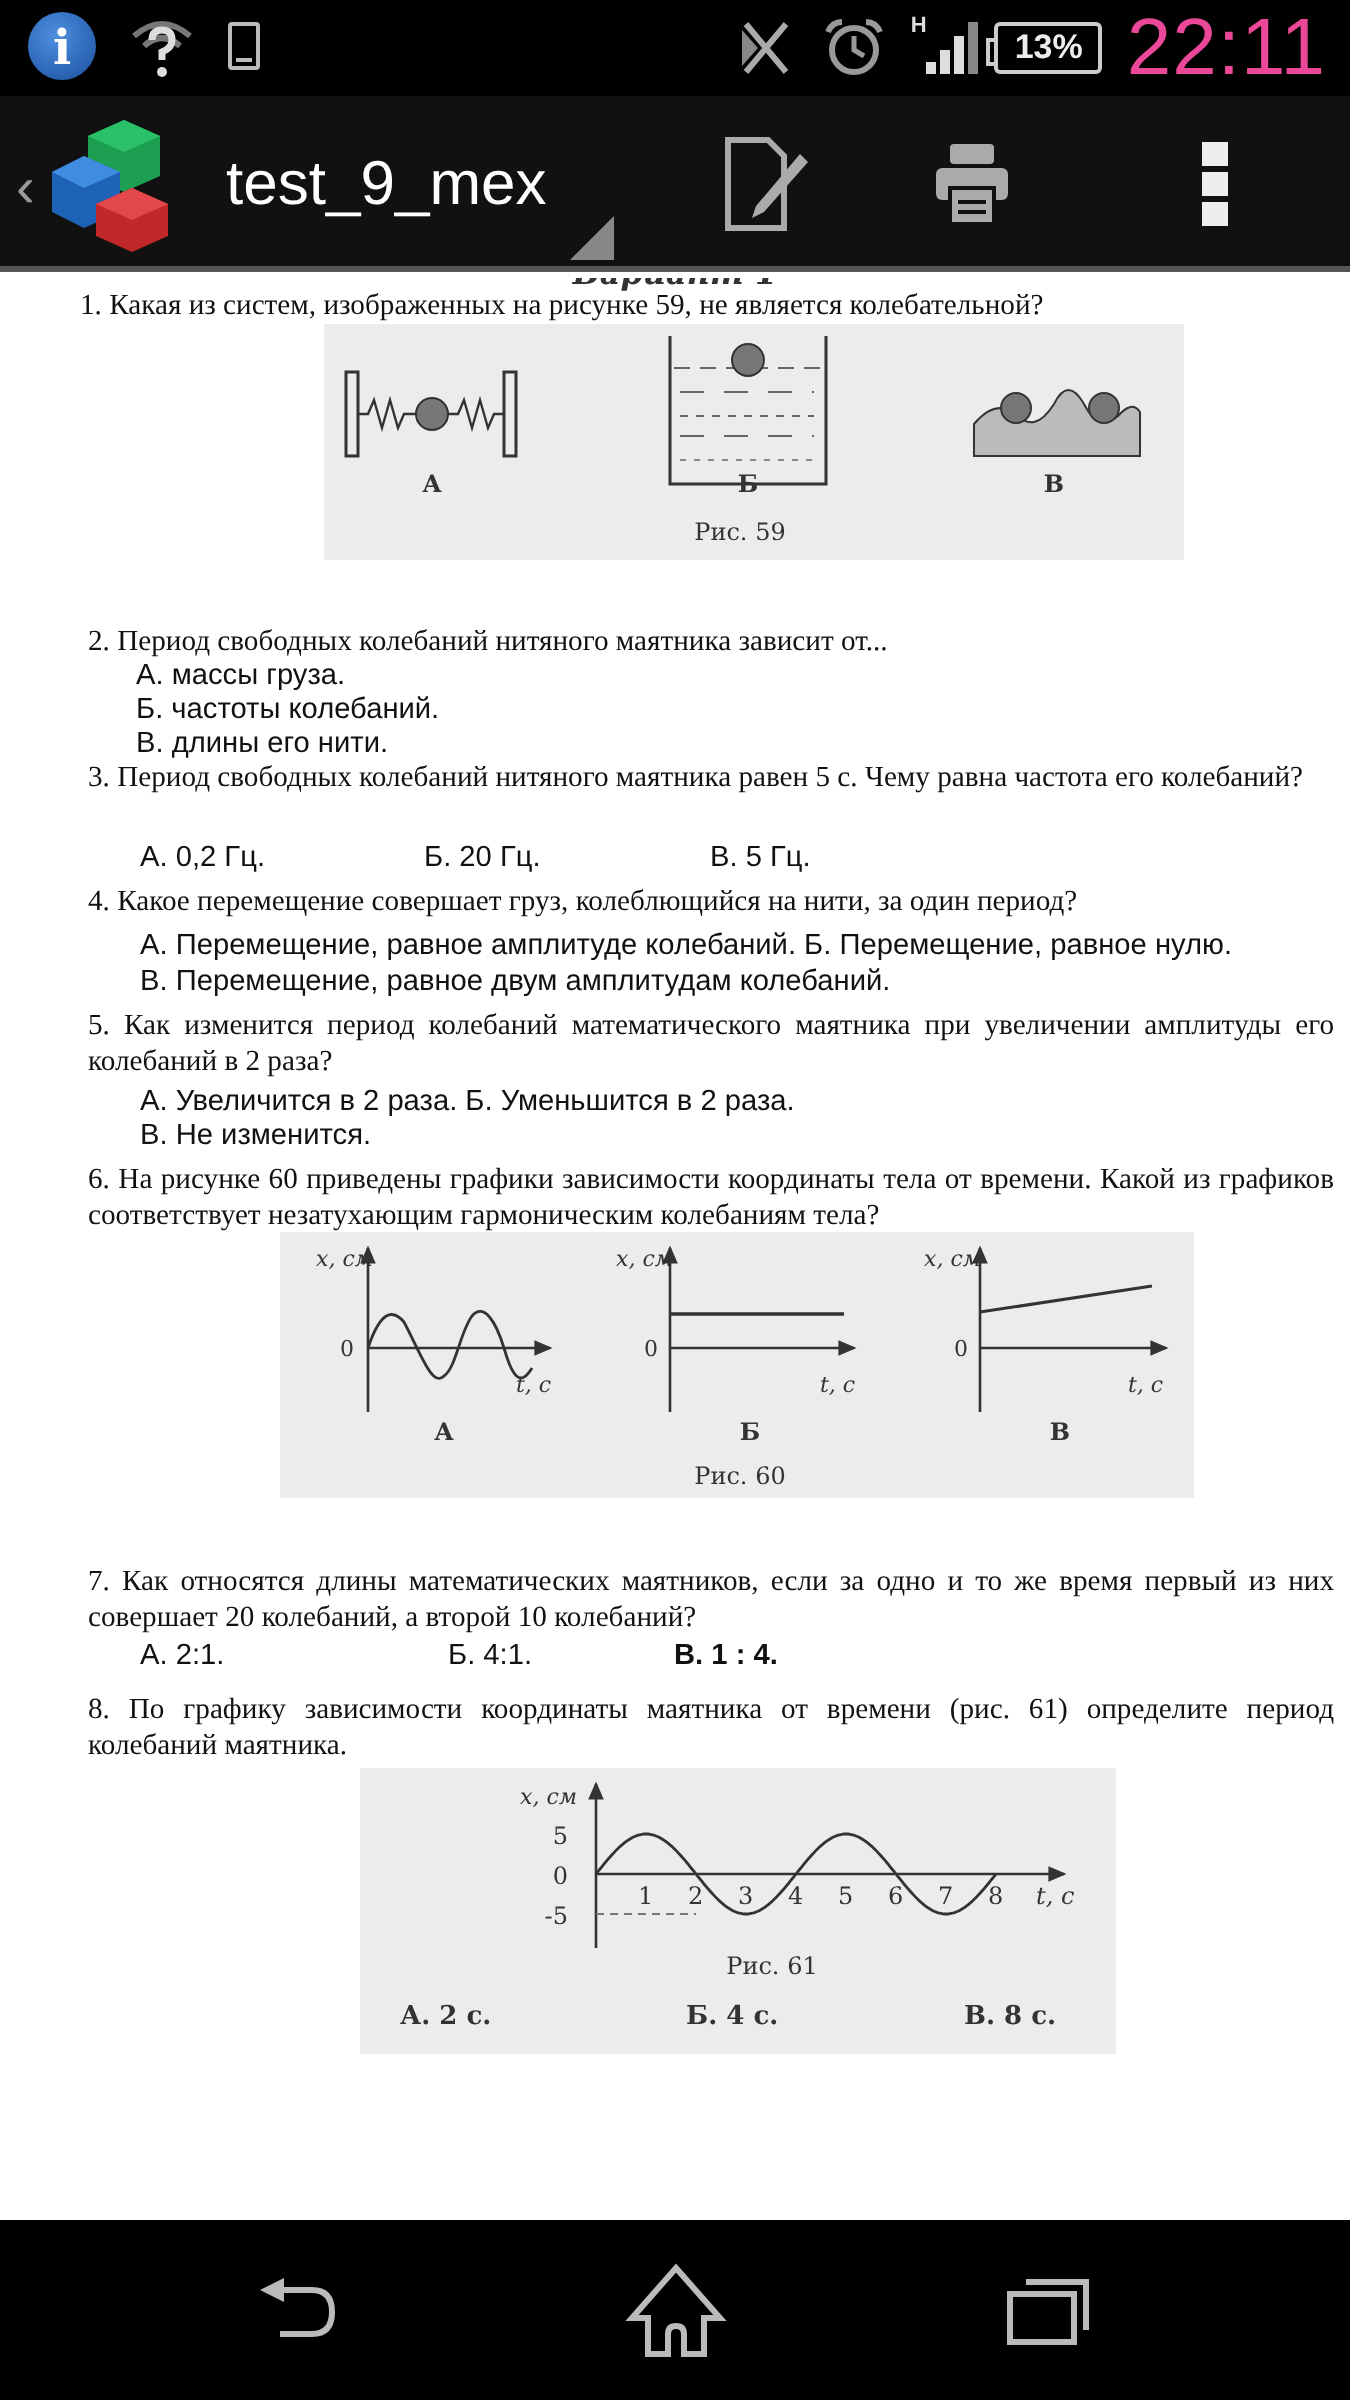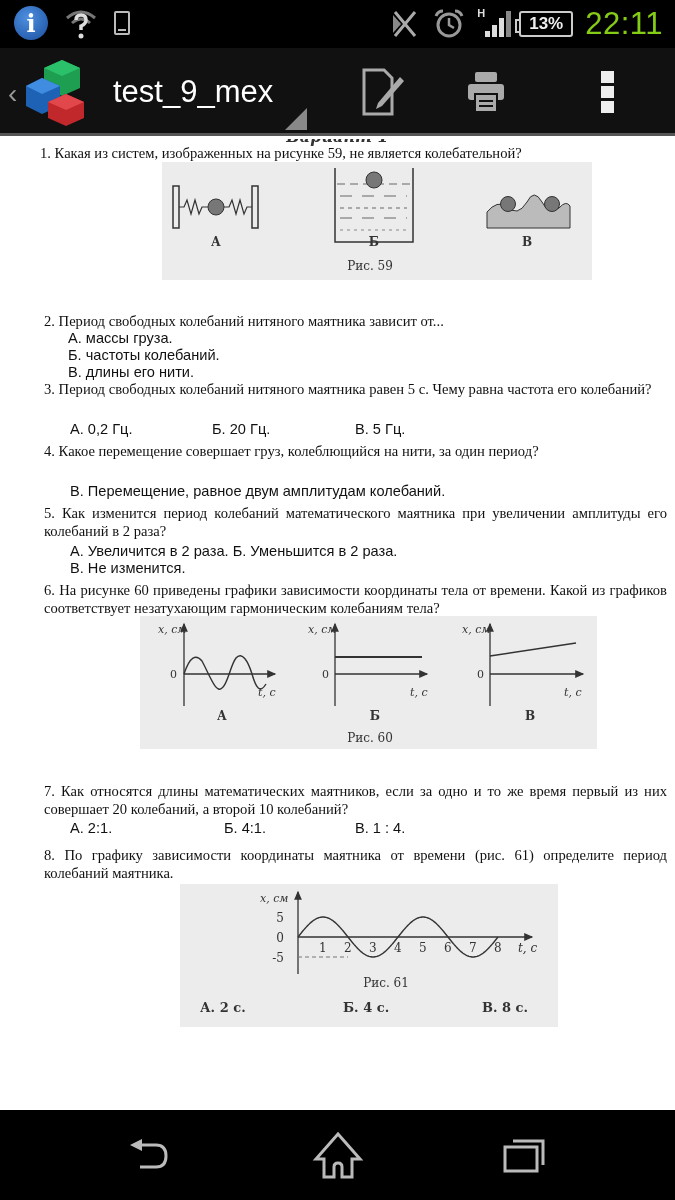--- a/index.html
+++ b/index.html
@@ -7,21 +7,21 @@
   body { font-family: "Liberation Sans", "DejaVu Sans", sans-serif; position: relative; }
 
   
   .statusbar { position: absolute; left: 0; top: 0; width: 675px; height: 48px; background: #000; color: #ddd; }
   .sb-left { position: absolute; left: 14px; top: 6px; display: flex; align-items: center; gap: 16px; }
   .info-icon { width: 34px; height: 34px; border-radius: 50%; background: radial-gradient(circle at 40% 35%, #4f8fe0, #1a4f9e); color: #fff; font-family: "DejaVu Serif", serif; font-weight: bold; font-size: 24px; display: flex; align-items: center; justify-content: center; }
   .wifi-q { width: 34px; height: 34px; }
   .phone-icon { width: 16px; height: 24px; border: 2px solid #bbb; border-radius: 2px; position: relative; }
   .phone-icon::after { content: ""; position: absolute; left: 2px; right: 2px; bottom: 2px; height: 2px; background: #bbb; }
   .sb-right { position: absolute; right: 12px; top: 6px; display: flex; align-items: center; gap: 12px; height: 36px; }
-  .clock { font-size: 31px; color: #84cc16; letter-spacing: 0.5px; }
+  .clock { font-size: 40px; color: #ec4899; letter-spacing: 0.5px; }
   .battery { width: 54px; height: 26px; border: 2px solid #ccc; border-radius: 3px; color: #eee; font-size: 17px; font-weight: bold; display: flex; align-items: center; justify-content: center; position: relative; }
   .battery::before { content: ""; position: absolute; left: -6px; top: 6px; width: 4px; height: 10px; border: 2px solid #ccc; border-right: none; }
   .sig { position: relative; width: 30px; height: 30px; }
   .sig .h { position: absolute; left: 0; top: -2px; font-size: 11px; font-weight: bold; color: #ddd; }
   .sig .bar { position: absolute; bottom: 2px; width: 5px; background: #ddd; }
 
   
   .toolbar { position: absolute; left: 0; top: 48px; width: 675px; height: 88px; background: #111; border-bottom: 3px solid #555; }
   .back-chev { position: absolute; left: 8px; top: 30px; color: #999; font-size: 28px; }
   .logo { position: absolute; left: 24px; top: 10px; width: 62px; height: 68px; }
@@ -159,20 +159,21 @@
   <div class="opt" style="left:68px;top:191px;">А.  массы груза.</div>
   <div class="opt" style="left:68px;top:208px;">Б. частоты колебаний.</div>
   <div class="opt" style="left:68px;top:225px;">В.  длины его нити.</div>
 
   <div class="q" style="top:242px;">3.  Период свободных колебаний нитяного маятника равен 5 с. Чему равна частота его колебаний?</div>
   <div class="opt" style="left:70px;top:282px;">А. 0,2 Гц.</div>
   <div class="opt" style="left:212px;top:282px;">Б. 20 Гц.</div>
   <div class="opt" style="left:355px;top:282px;">В. 5 Гц.</div>
 
   <div class="q" style="top:304px;">4.  Какое перемещение совершает груз, колеблющийся на нити, за один период?</div>
+  <div class="opt" style="left:70px;top:326px;">А.  Перемещение, равное амплитуде колебаний. Б. Перемещение, равное нулю.</div>
   <div class="opt" style="left:70px;top:344px;">В.  Перемещение, равное двум амплитудам колебаний.</div>
 
   <div class="q" style="top:366px;">5.  Как изменится период колебаний математического маятника при увеличении амплитуды его колебаний в 2 раза?</div>
   <div class="opt" style="left:70px;top:404px;">А.  Увеличится в 2 раза. Б. Уменьшится в 2 раза.</div>
   <div class="opt" style="left:70px;top:421px;">В.  Не изменится.</div>
 
   <div class="q" style="top:443px;">6.  На рисунке 60 приведены графики зависимости координаты тела от времени. Какой из графиков соответствует незатухающим гармоническим колебаниям тела?</div>
   <div class="fig" style="left:140px;top:477px;width:457px;height:133px;">
     <svg width="457" height="133" viewBox="0 0 457 133">
       <defs>
@@ -210,21 +211,21 @@
         <text class="figtext" x="424" y="80" font-size="11" font-style="italic">t, с</text>
         <text class="figtext" x="390" y="104" font-size="12" font-weight="bold" text-anchor="middle">В</text>
       </g>
       <text class="figtext" x="230" y="126" font-size="12" text-anchor="middle">Рис. 60</text>
     </svg>
   </div>
 
   <div class="q" style="top:644px;">7.  Как относятся длины математических маятников, если за одно и то же время первый из них совершает 20 колебаний, а второй 10 колебаний?</div>
   <div class="opt" style="left:70px;top:681px;">А. 2:1.</div>
   <div class="opt" style="left:224px;top:681px;">Б. 4:1.</div>
-  <div class="opt" style="left:355px;top:681px;">В. 1 : 4.</div>
+  <div class="opt" style="left:337px;top:681px;font-weight:bold;">В. 1 : 4.</div>
 
   <div class="q" style="top:708px;">8.  По графику зависимости координаты маятника от времени (рис. 61) определите период колебаний маятника.</div>
   <div class="fig" style="left:180px;top:745px;width:378px;height:143px;">
     <svg id="fig61" width="378" height="143" viewBox="0 0 378 143">
       <defs>
         <marker id="arr2" markerWidth="8" markerHeight="8" refX="6" refY="4" orient="auto">
           <path d="M0,1 L7,4 L0,7 Z" fill="#333"></path>
         </marker>
       </defs>
       <line x1="118" y1="90" x2="118" y2="8" stroke="#333" stroke-width="1.3" marker-end="url(#arr2)"></line>

